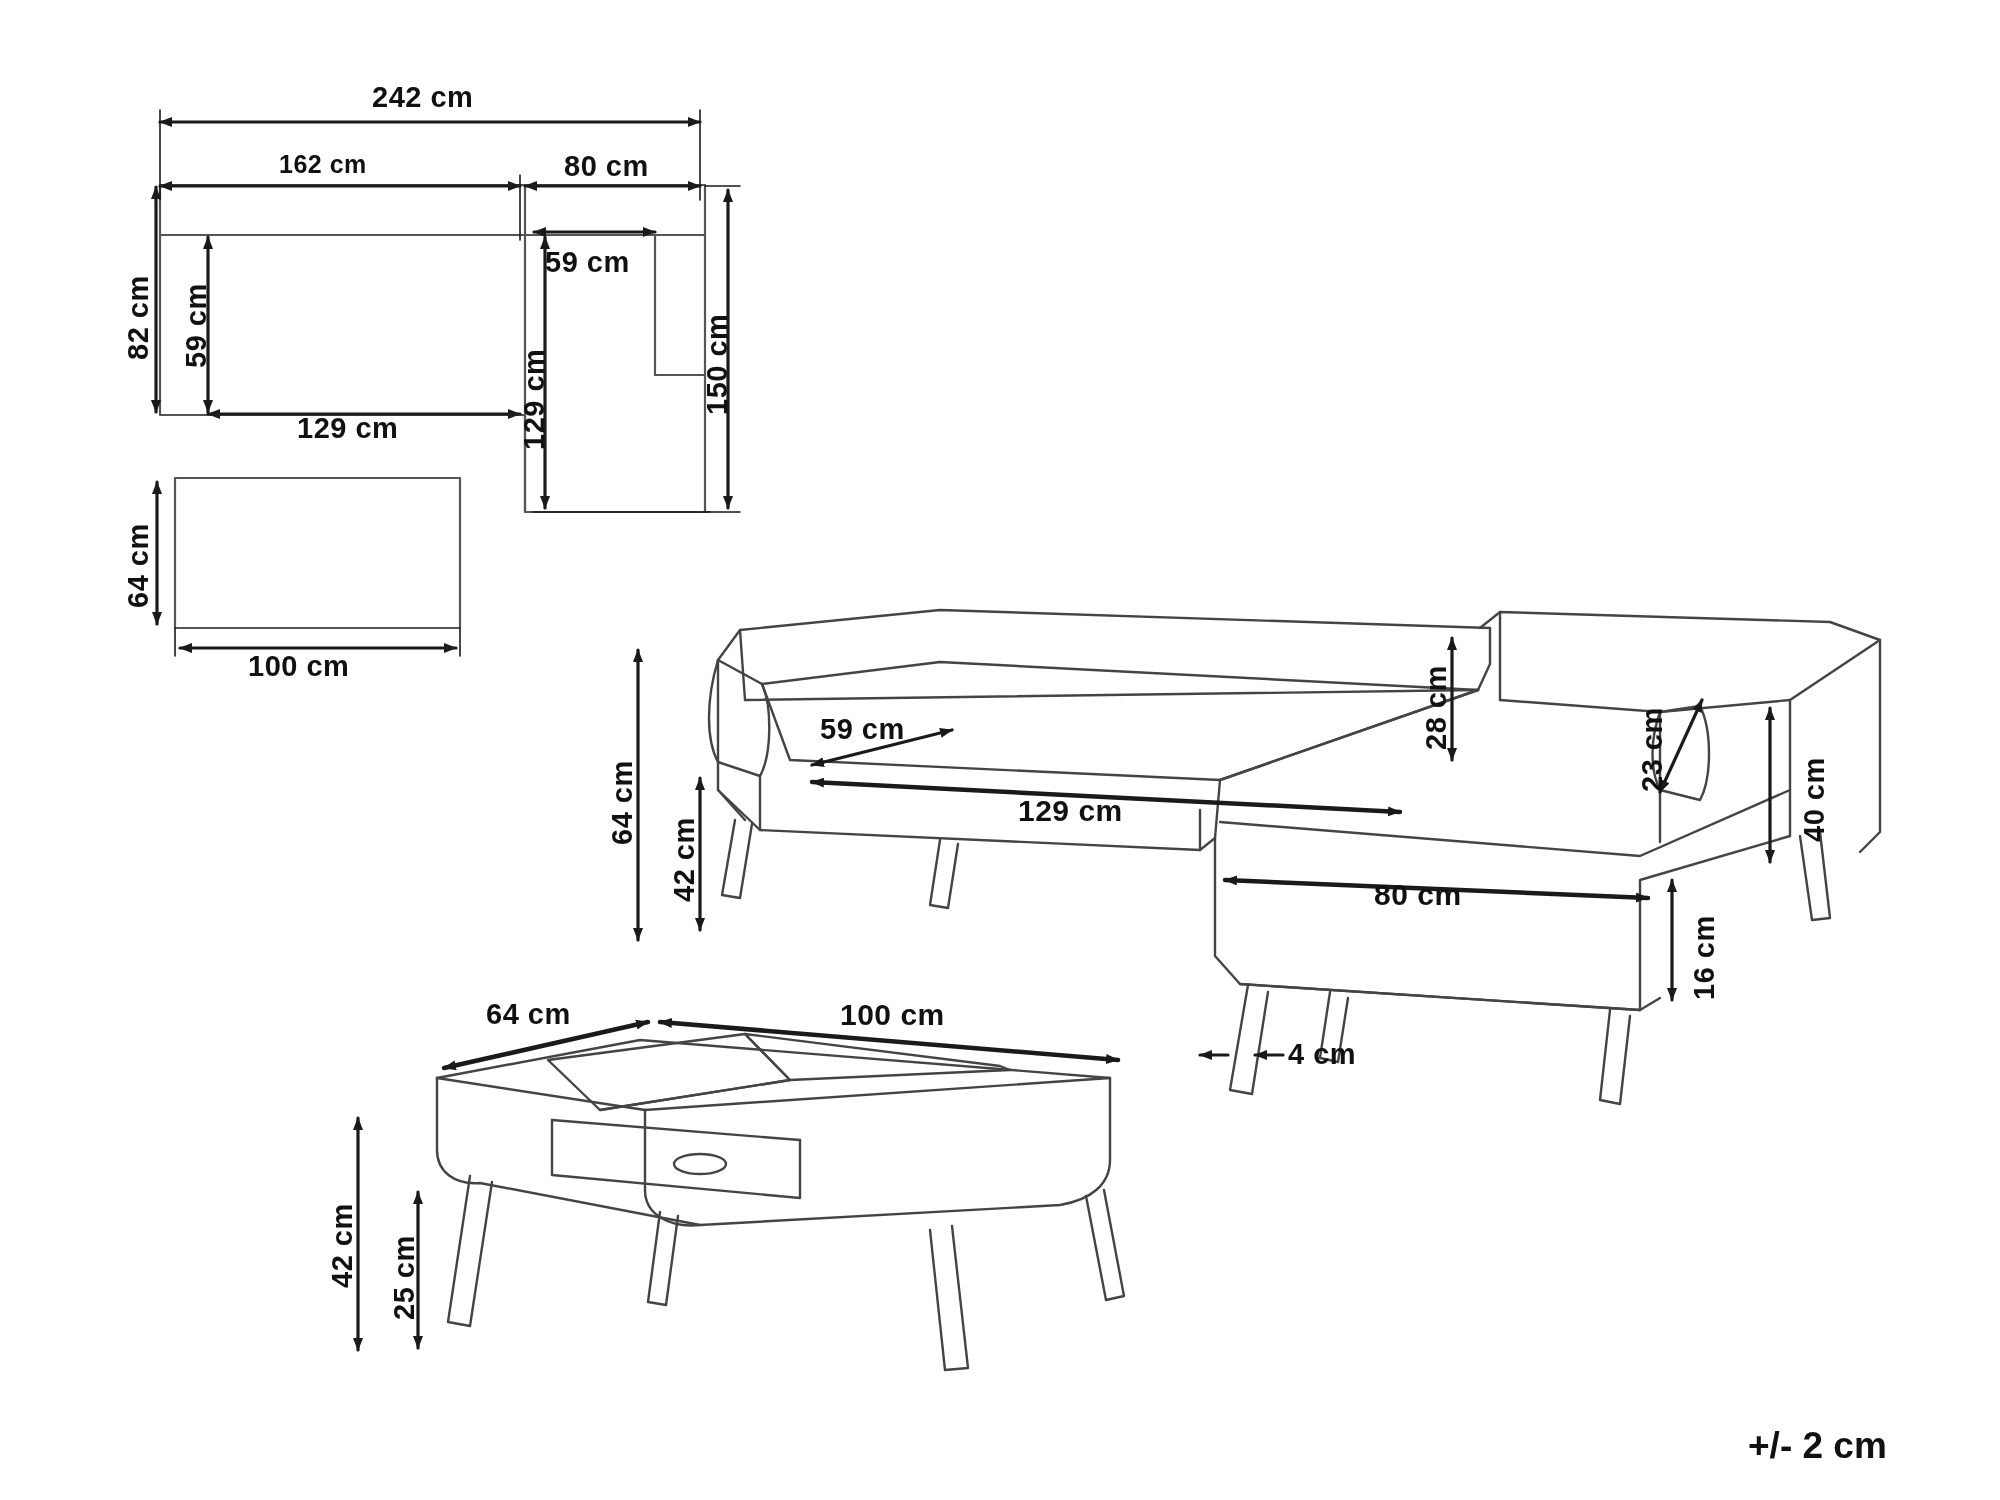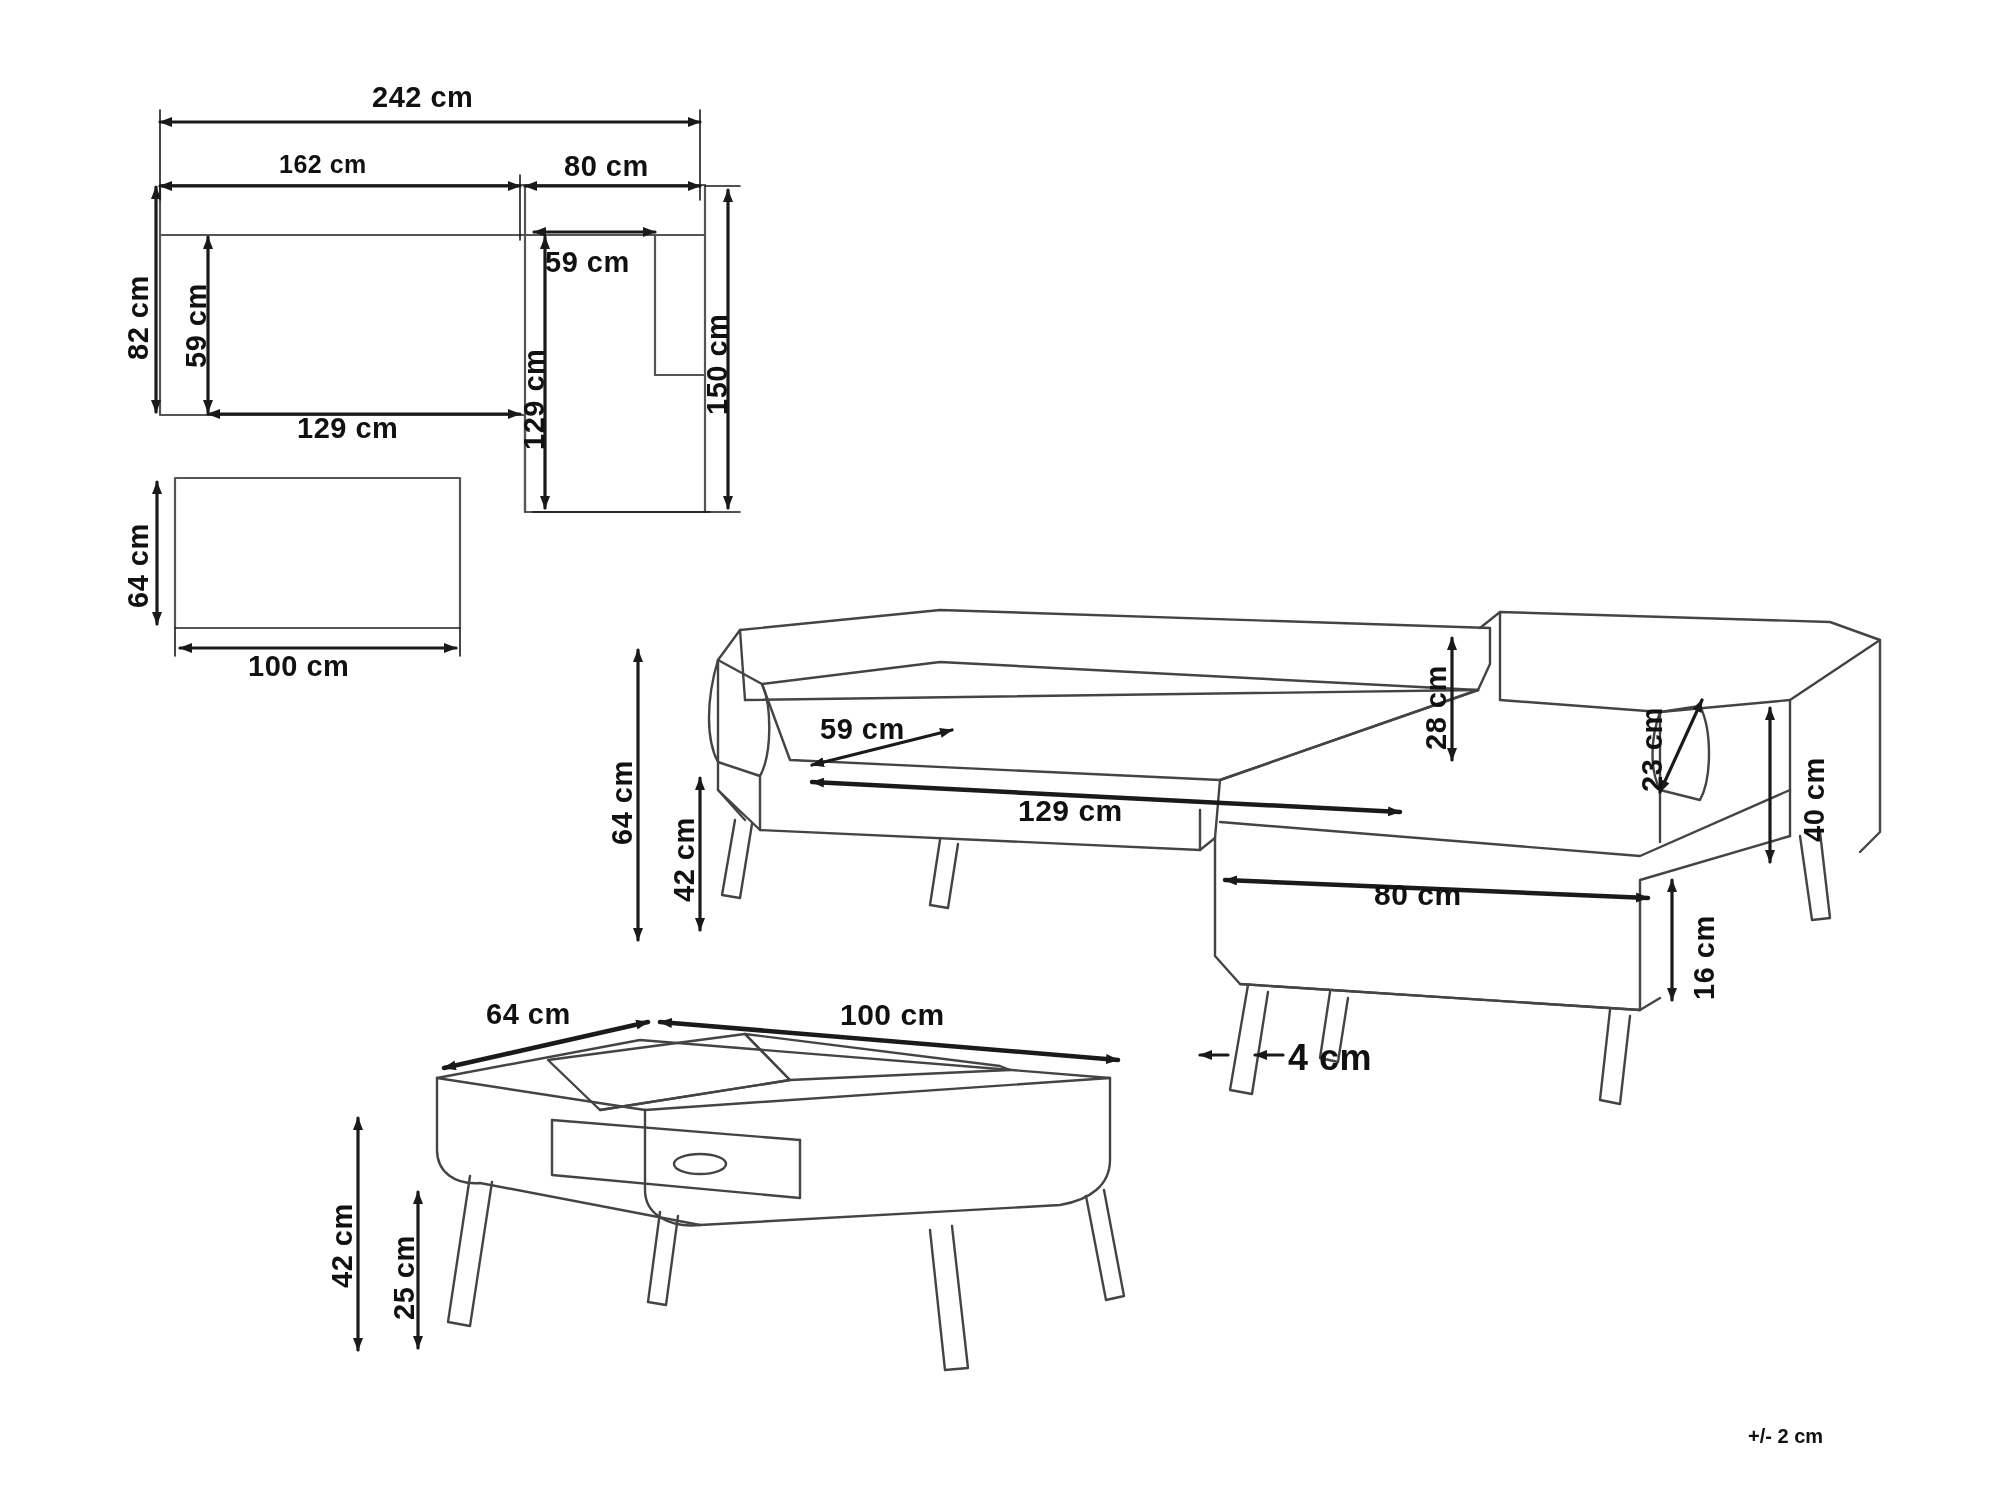--- a/index.html
+++ b/index.html
@@ -272,25 +272,25 @@
   <div class="dim-label rot90" style="left:1422px; top:750px; font-size:29px;">28 cm</div>
 
   <div class="dim-label rot90" style="left:1638px; top:792px; font-size:29px;">23 cm</div>
 
   <div class="dim-label" style="left:1374px; top:880px; font-size:30px;">80 cm</div>
 
   <div class="dim-label rot90" style="left:1800px; top:842px; font-size:29px;">40 cm</div>
 
   <div class="dim-label rot90" style="left:1690px; top:1000px; font-size:29px;">16 cm</div>
 
-  <div class="dim-label" style="left:1288px; top:1040px; font-size:36px;">4 cm</div>
+  <div class="dim-label" style="left:1288px; top:1040px; font-size:29px;">4 cm</div>
 
   <div class="dim-label" style="left:486px; top:1000px; font-size:29px;">64 cm</div>
 
   <div class="dim-label" style="left:840px; top:1000px; font-size:30px;">100 cm</div>
 
   <div class="dim-label rot90" style="left:328px; top:1288px; font-size:29px;">42 cm</div>
 
   <div class="dim-label rot90" style="left:390px; top:1320px; font-size:29px;">25 cm</div>
 
-  <div class="tolerance" style="left:1748px; top:1425px; font-size:20px;">+/- 2 cm</div>
+  <div class="tolerance" style="left:1748px; top:1425px; font-size:37px;">+/- 2 cm</div>
 
 </div>
 
 </body></html>

